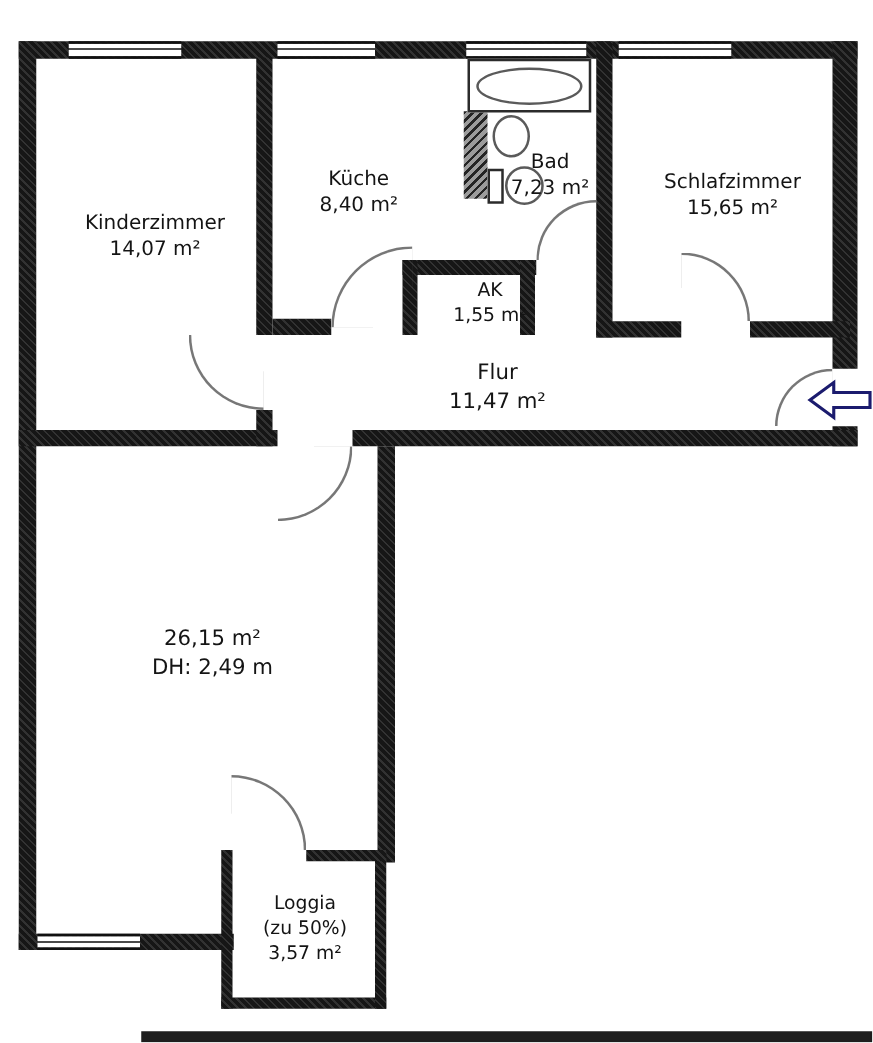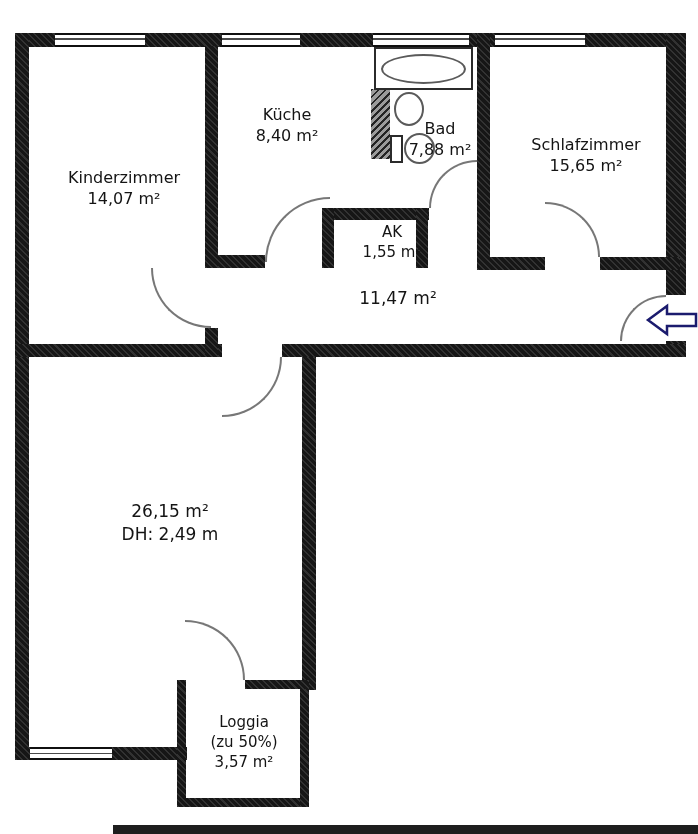--- a/index.html
+++ b/index.html
@@ -87,41 +87,42 @@
     <polygon points="3,18 22,4 22,12 51,12 51,24 22,24 22,32" style="fill:#ffffff; stroke:var(--entrance-arrow,#1b1b6e); stroke-width:2.5; stroke-linejoin:miter;"></polygon>
   </svg>
 
   <div class="strip" style="left:113px;top:825px;width:585px;height:9px"></div>
 
   <div class="label" style="left:38px;top:167px;width:172px">
     <div>Kinderzimmer</div>
     <div>14,07 m²</div>
   </div>
 
-  <div class="label" style="left:222px;top:104px;width:130px">
+  <div class="label" style="left:222px;top:132px;width:130px">
     <div>Küche</div>
     <div>8,40 m²</div>
   </div>
 
   <div class="label" style="left:388px;top:118px;width:104px">
     <div>Bad</div>
-    <div>7,88 m²</div>
+    <div>7,23 m²</div>
   </div>
 
   <div class="label" style="left:498px;top:134px;width:176px">
     <div>Schlafzimmer</div>
     <div>15,65 m²</div>
   </div>
 
   <div class="label small" style="left:342px;top:222px;width:100px">
     <div>AK</div>
     <div>1,55 m²</div>
   </div>
 
   <div class="label big" style="left:318px;top:287px;width:160px">
+    <div>Flur</div>
     <div>11,47 m²</div>
   </div>
 
   <div class="label big" style="left:58px;top:500px;width:224px">
     <div>26,15 m²</div>
     <div>DH: 2,49 m</div>
   </div>
 
   <div class="label small" style="left:178px;top:712px;width:132px">
     <div>Loggia</div>

